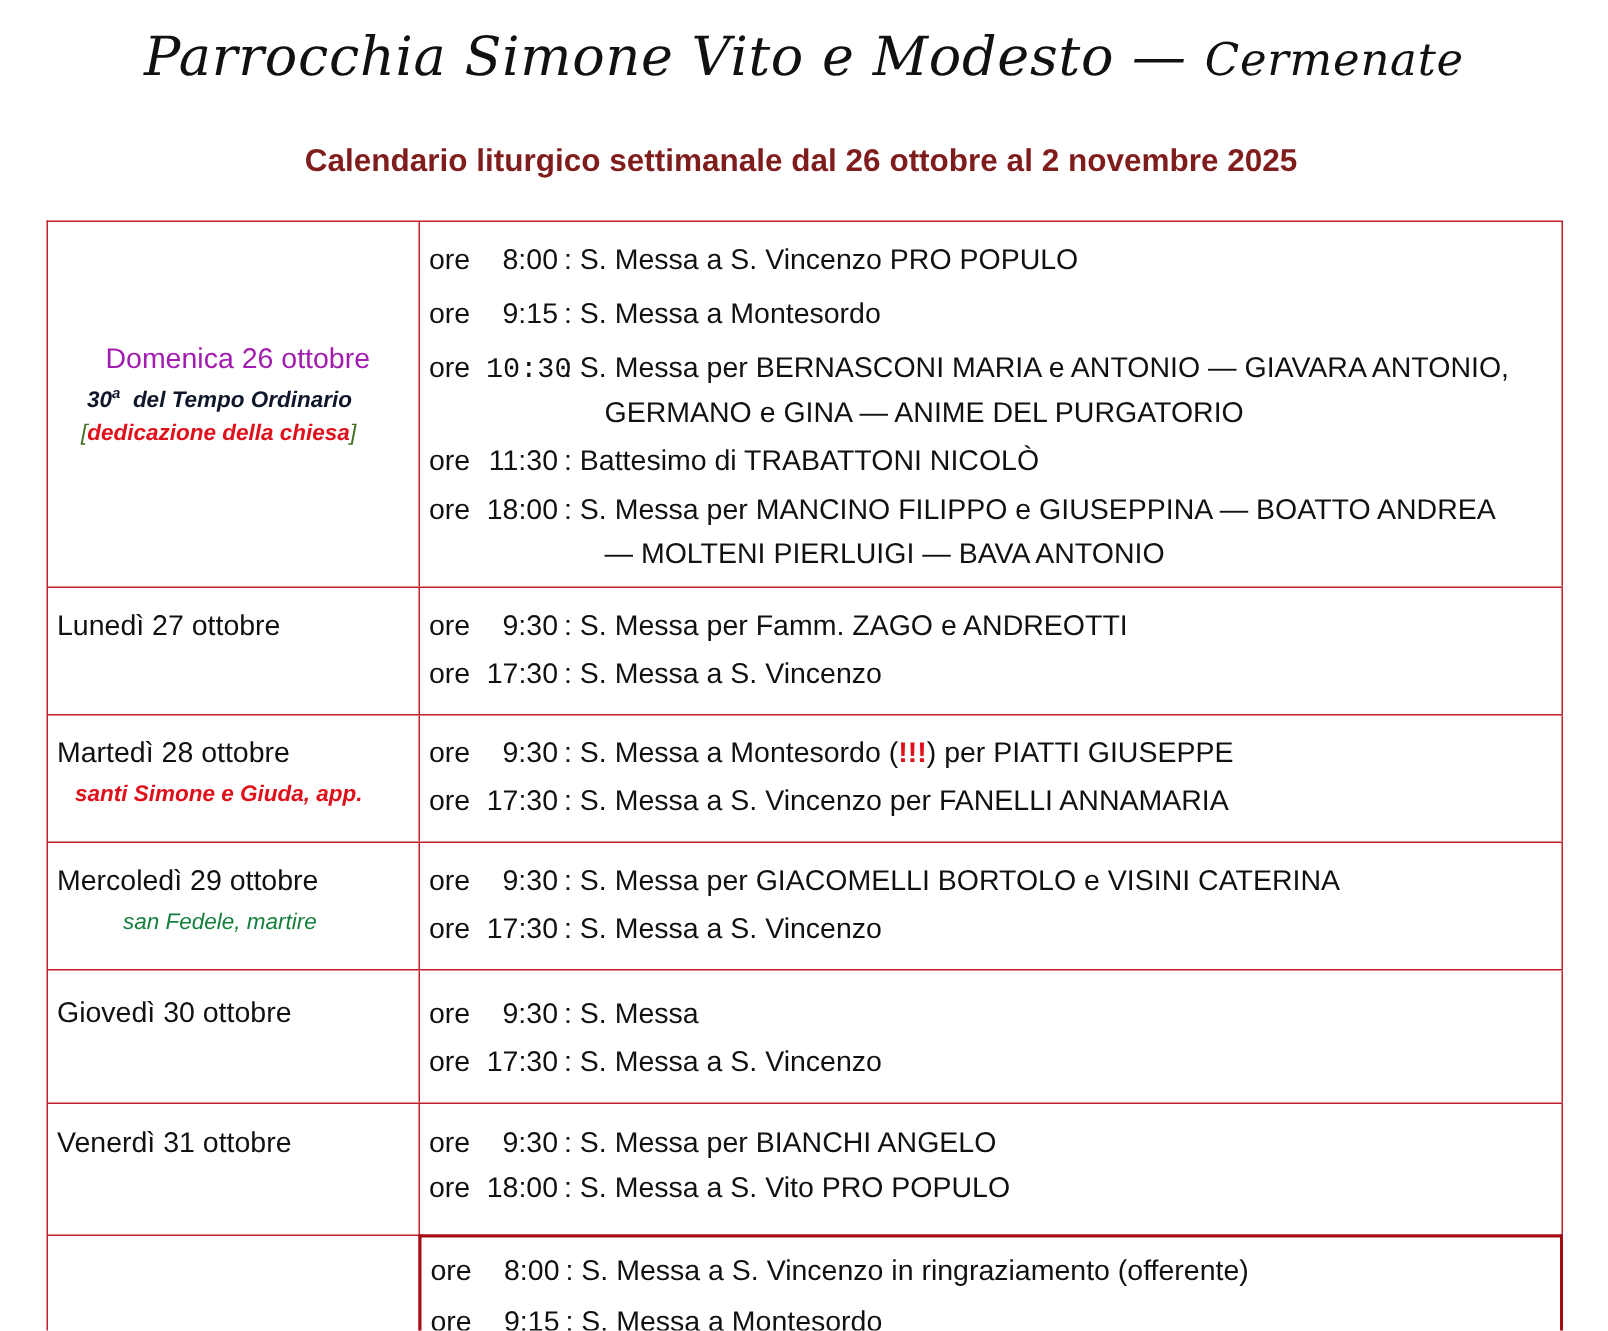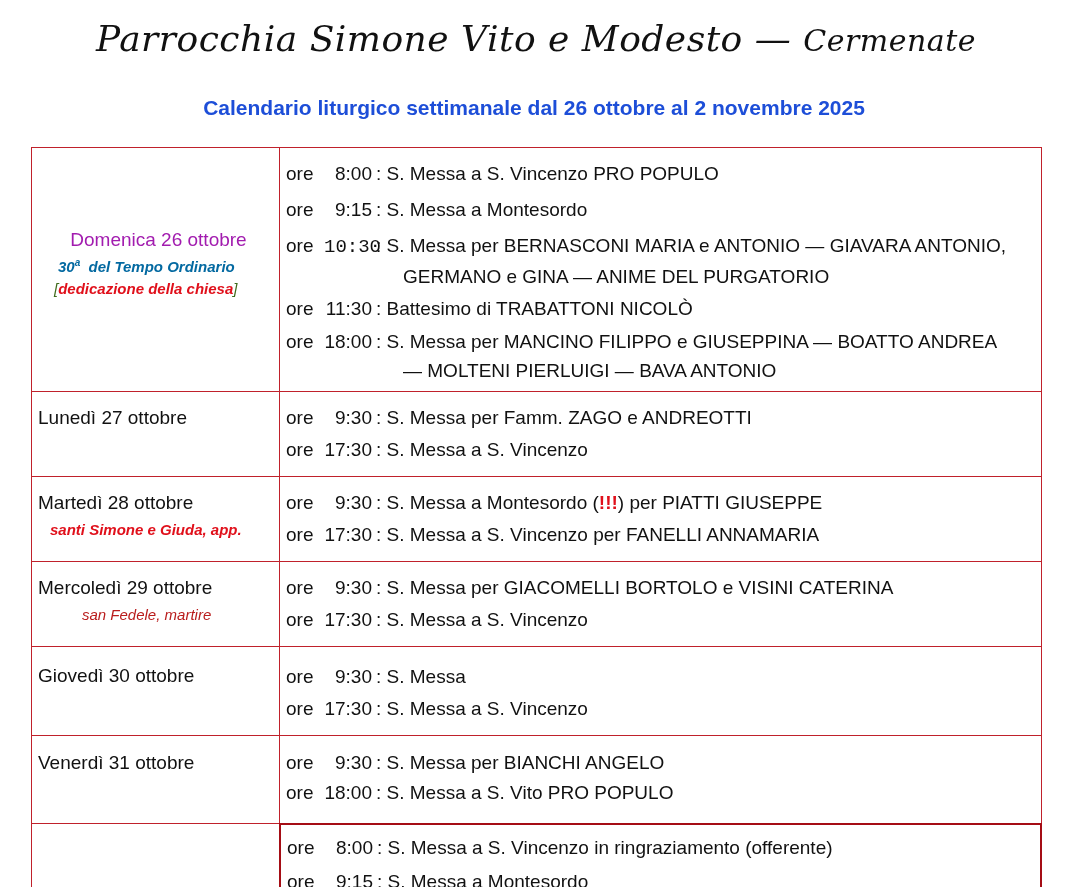--- a/index.html
+++ b/index.html
@@ -32,21 +32,21 @@
     font-size: 30px;
   }
   .subtitle {
     position: absolute;
     left: 0;
     top: 96px;
     width: 1068px;
     text-align: center;
     font-weight: bold;
     font-size: 21px;
-    color: #1d4ed8;
+    color: #7f1d1d;
     white-space: nowrap;
   }
   .table {
     position: absolute;
     left: 31px;
     top: 147px;
     width: 1010px;
     border-top: 1.5px solid #c0212b;
     border-left: 1.5px solid #c0212b;
   }
@@ -83,23 +83,23 @@
   .day-name.sunday {
     color: #a21caf;
     font-weight: normal;
     text-align: center;
   }
   .day-note {
     font-size: 15px;
     font-style: italic;
     white-space: nowrap;
   }
-  .day-note.green { color: #0369a1; font-weight: bold; }
+  .day-note.green { color: #0f172a; font-weight: bold; }
   .day-note.red-bold { color: #e0101b; font-weight: bold; }
-  .day-note.red { color: #b91c1c; }
+  .day-note.red { color: #15803d; }
   .bracket { color: #3f6b1c; font-weight: normal; }
   .dedic { color: #e0101b; font-weight: bold; }
   sup { font-size: 10px; }
   .event {
     font-size: 19px;
     line-height: 32px;
     white-space: nowrap;
     color: #111111;
   }
   .event .ore { display: inline-block; width: 42px; }

